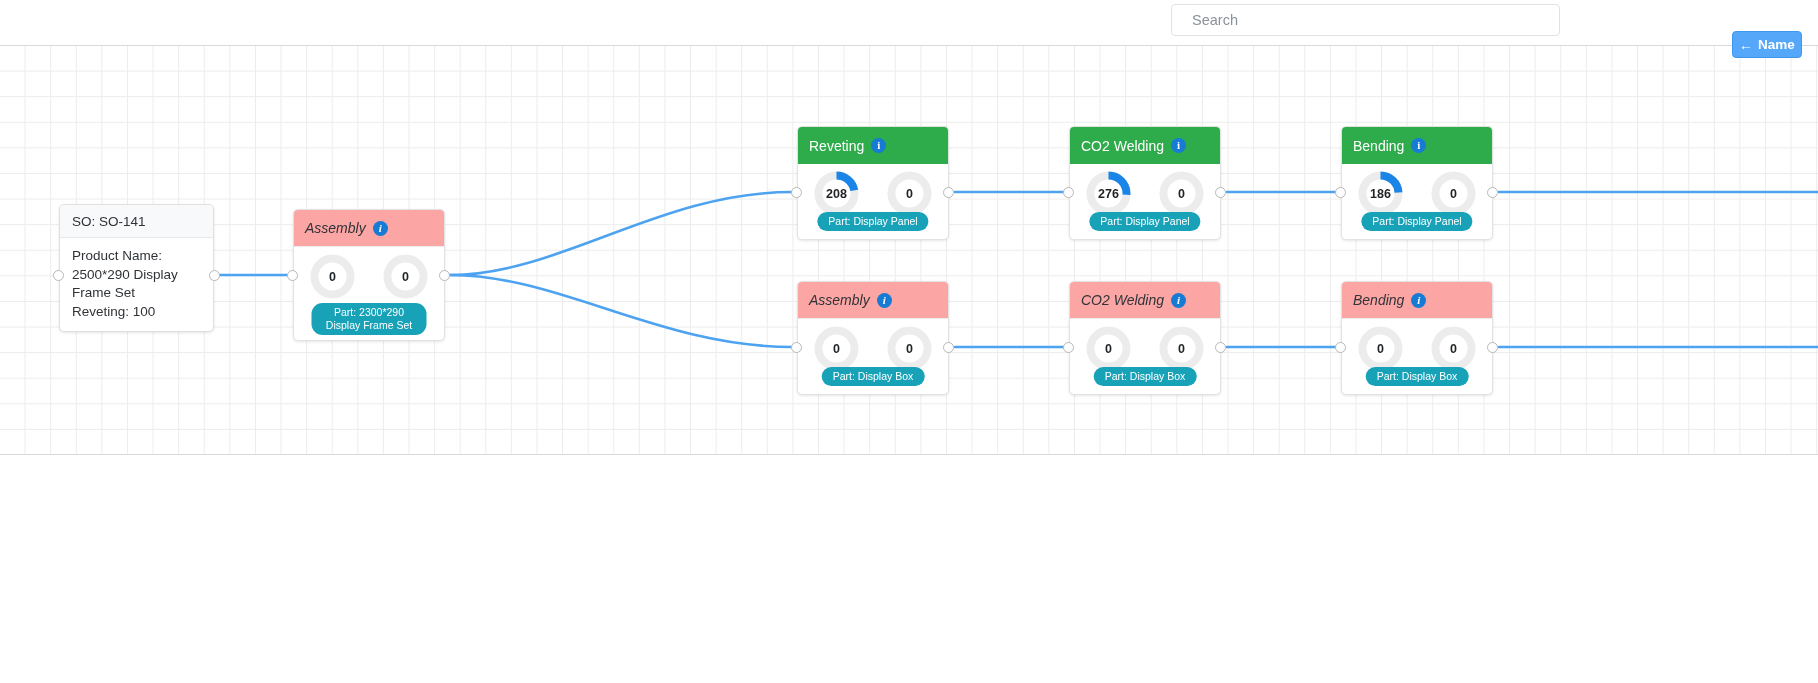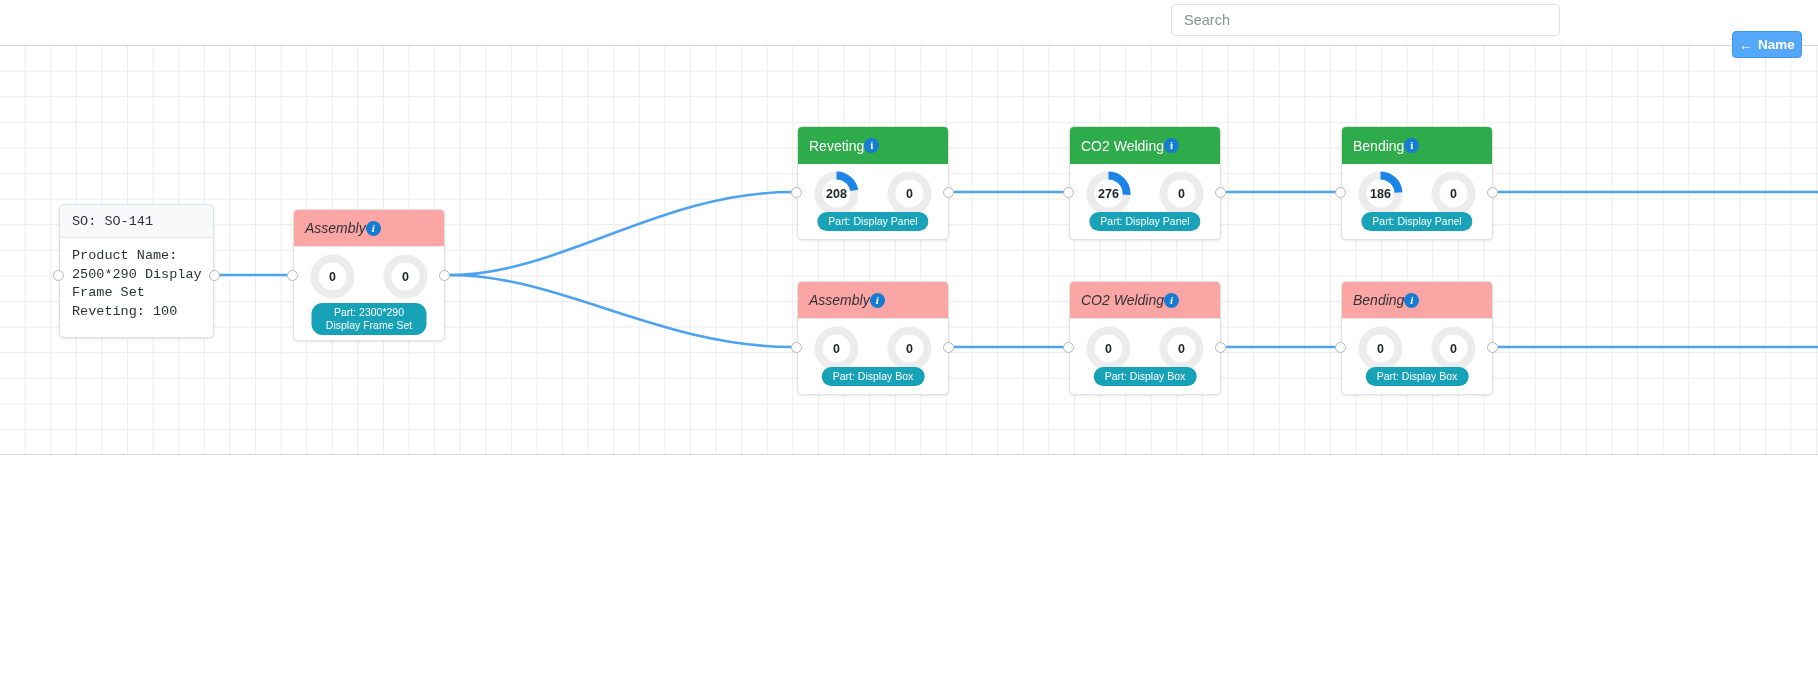--- a/index.html
+++ b/index.html
@@ -34,21 +34,21 @@
     left: 1171px;
     top: 4px;
     width: 389px;
     height: 32px;
     border: 1px solid #dfe3e8;
     border-radius: 4px;
     background: #ffffff;
     font-family: "Liberation Sans", sans-serif;
     font-size: 14.5px;
     color: #3c4248;
-    padding: 0 12px;
+    padding: 0 20px;
     outline: none;
   }
   .search-input::placeholder { color: #8b9199; opacity: 1; }
 
   
   .canvas {
     position: absolute;
     left: 0;
     top: 45px;
     width: 1818px;
@@ -116,21 +116,21 @@
     height: 33px;
     background: #f8f9fa;
     border-bottom: 1px solid #e8e8e8;
     display: flex;
     align-items: center;
     padding: 0 12px;
     font-size: 13.5px;
     color: #2f3337;
   }
   .so-body {
-    padding: 9px 12px 16px 12px;
+    padding: 9px 12px 10px 12px;
     font-size: 13.5px;
     color: #2f3337;
     line-height: 18.5px;
   }
   .so-body .ln { display: block; white-space: nowrap; }
 
   
   .node {
     position: absolute;
     width: 152px;
@@ -138,20 +138,21 @@
     background: #ffffff;
     border: 1px solid #e2e2e2;
     border-radius: 5px;
     box-shadow: 0 1px 3px rgba(0,0,0,0.10);
     overflow: hidden;
   }
   .node-header {
     height: 37px;
     display: flex;
     align-items: center;
+    gap: 7px;
     padding: 0 11px;
     font-size: 14px;
     border-bottom: 1px solid #ececec;
   }
   .node-header.green {
     background: #2eab4b;
     color: #ffffff;
     border-bottom: none;
   }
   .node-header.plain {
@@ -252,21 +253,21 @@
         <path d="M 955,146 L 1064,146"></path>
         <path d="M 1227,146 L 1336,146"></path>
         <path d="M 1499,146 L 1818,146"></path>
 
         <path d="M 955,301 L 1064,301"></path>
         <path d="M 1227,301 L 1336,301"></path>
         <path d="M 1499,301 L 1818,301"></path>
       </g>
     </svg>
 
-    <div class="so-card" style="left:59px; top:158px; width:155px;font-family:Liberation Mono, monospace;">
+    <div class="so-card" style="left:59px; top:158px; width:155px;">
       <div class="so-header">SO: SO-141</div>
       <div class="so-body">
         <span class="ln">Product Name:</span>
         <span class="ln">2500*290 Display</span>
         <span class="ln">Frame Set</span>
         <span class="ln">Reveting: 100</span>
       </div>
     </div>
     <div class="port" style="left:53px; top:224px;"></div>
     <div class="port" style="left:209px; top:224px;"></div>

